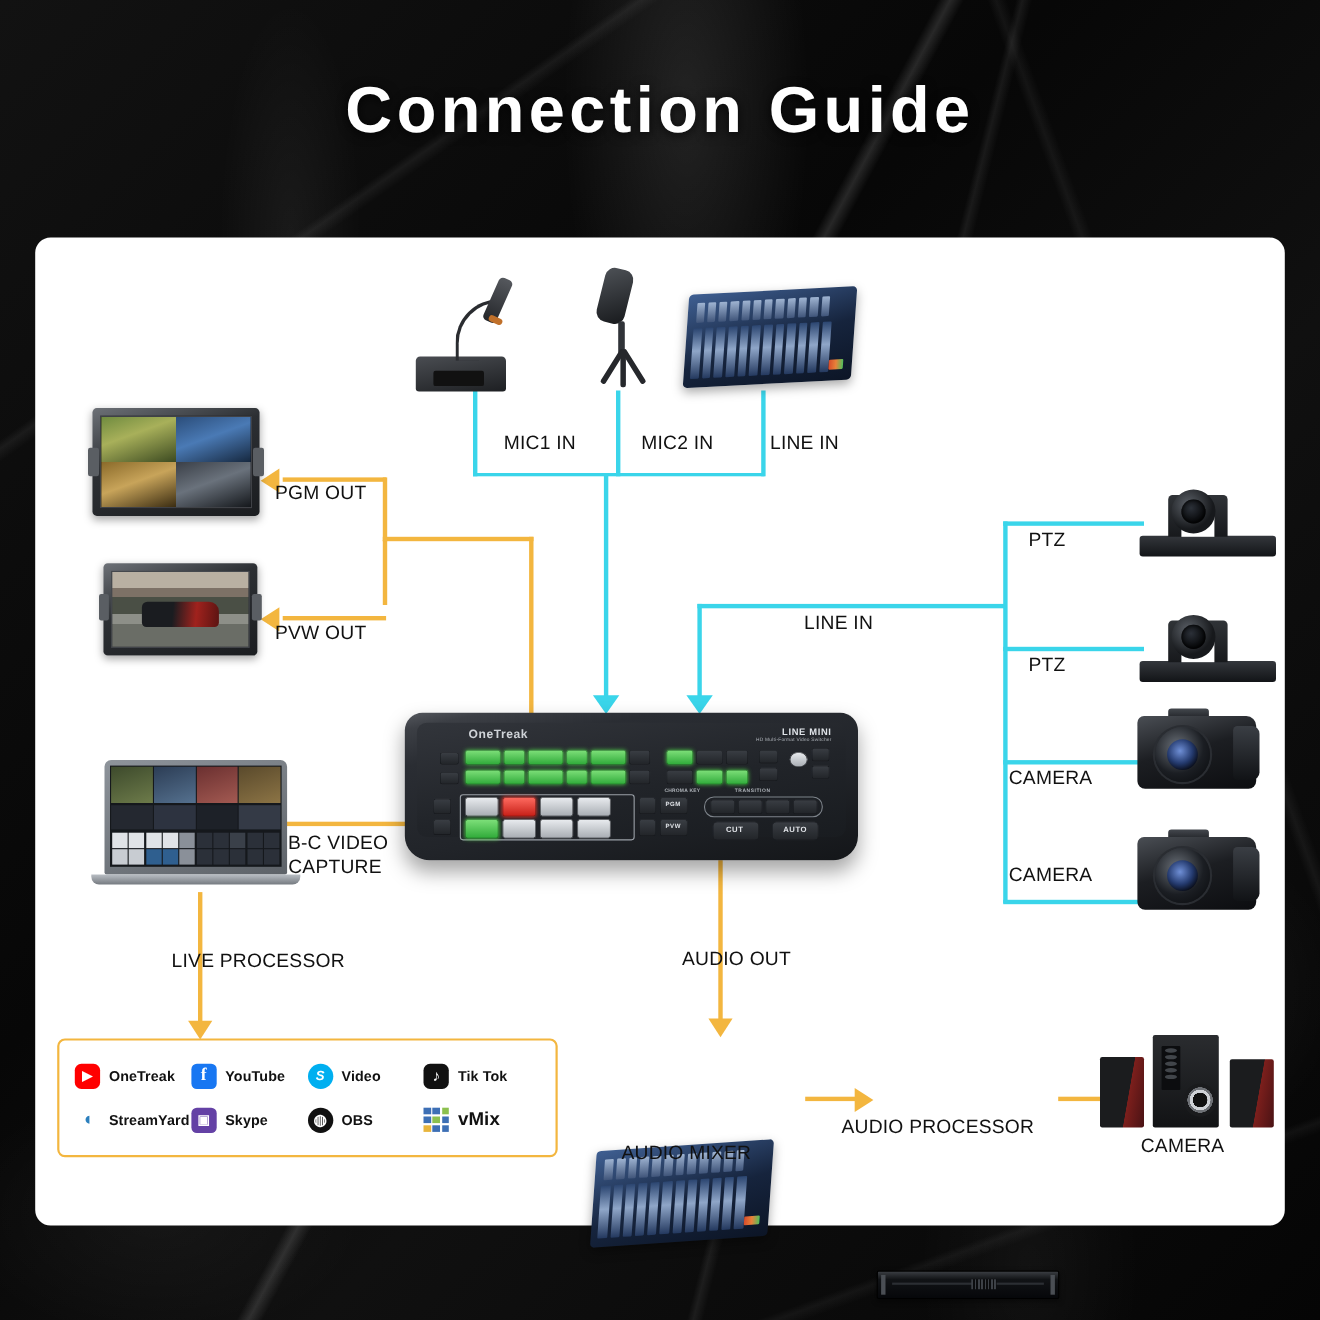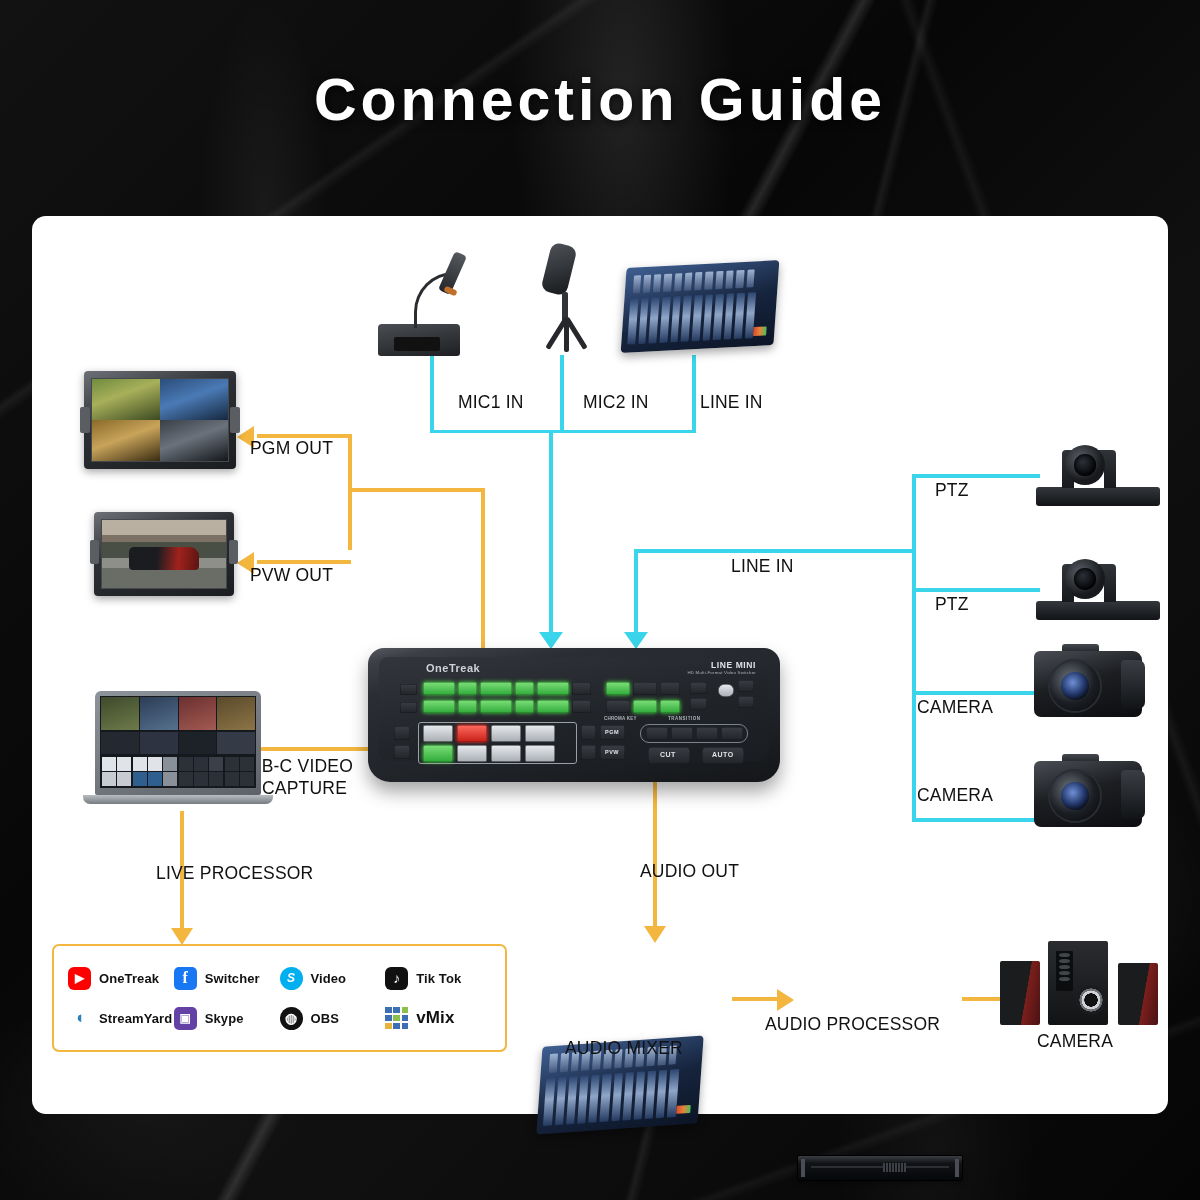--- a/index.html
+++ b/index.html
@@ -226,21 +226,21 @@
     <span class="lbl" style="left:218px;top:349px;">PVW OUT</span>
     <span class="lbl ctr" style="left:205px;top:540px;">USB-C VIDEO</span>
     <span class="lbl ctr" style="left:230px;top:562px;text-align:center;">CAPTURE</span>
 
     <div class="ln o" style="left:148px;top:595px;width:3.5px;height:119px;"></div>
     <div class="cap" style="left:139px;top:712px;border-left:11px solid transparent;border-right:11px solid transparent;border-top:17px solid #f3b63f;"></div>
     <span class="lbl" style="left:124px;top:647px;">LIVE PROCESSOR</span>
 
     <div class="ln o" style="left:621px;top:566px;width:3.5px;height:146px;"></div>
     <div class="cap" style="left:612px;top:710px;border-left:11px solid transparent;border-right:11px solid transparent;border-top:17px solid #f3b63f;"></div>
-    <span class="lbl" style="left:608px;top:645px;">AUDIO OUT</span>
+    <span class="lbl" style="left:588px;top:645px;">AUDIO OUT</span>
 
     <div class="ln o" style="left:700px;top:781px;width:47px;height:3.5px;"></div>
     <div class="cap" style="left:745px;top:772.5px;border-top:11px solid transparent;border-bottom:11px solid transparent;border-left:17px solid #f3b63f;"></div>
     <div class="ln o" style="left:930px;top:781px;width:42px;height:3.5px;"></div>
     <div class="cap" style="left:970px;top:772.5px;border-top:11px solid transparent;border-bottom:11px solid transparent;border-left:17px solid #f3b63f;"></div>
 
     <div class="dev mon" style="left:52px;top:155px;width:152px;height:98px;">
       <div class="screen">
         <div class="mv" style="background:linear-gradient(160deg,#6f8b3f,#a8b05a 40%,#3c4a21);"></div>
         <div class="mv" style="background:linear-gradient(160deg,#2b4d7a,#4a7ab5 45%,#16283f);"></div>
@@ -507,21 +507,21 @@
 
     <div id="plat" style="left:20px;top:728px;width:455px;height:108px;">
 
       <div class="plat-item">
         <span class="plat-ico" style="background:#ff0000;border-radius:6px;">▶</span>
         <span class="plat-name">OneTreak</span>
       </div>
 
       <div class="plat-item">
         <span class="plat-ico" style="background:#1877f2;border-radius:5px;font-family:'Liberation Serif',serif;font-size:16px;">f</span>
-        <span class="plat-name">Switcher</span>
+        <span class="plat-name">YouTube</span>
       </div>
 
       <div class="plat-item">
         <span class="plat-ico" style="background:#00aff0;border-radius:50%;font-style:italic;">S</span>
         <span class="plat-name">Video</span>
       </div>
 
       <div class="plat-item">
         <span class="plat-ico" style="background:#111111;border-radius:6px;font-size:14px;">♪</span>
         <span class="plat-name">Tik Tok</span>

